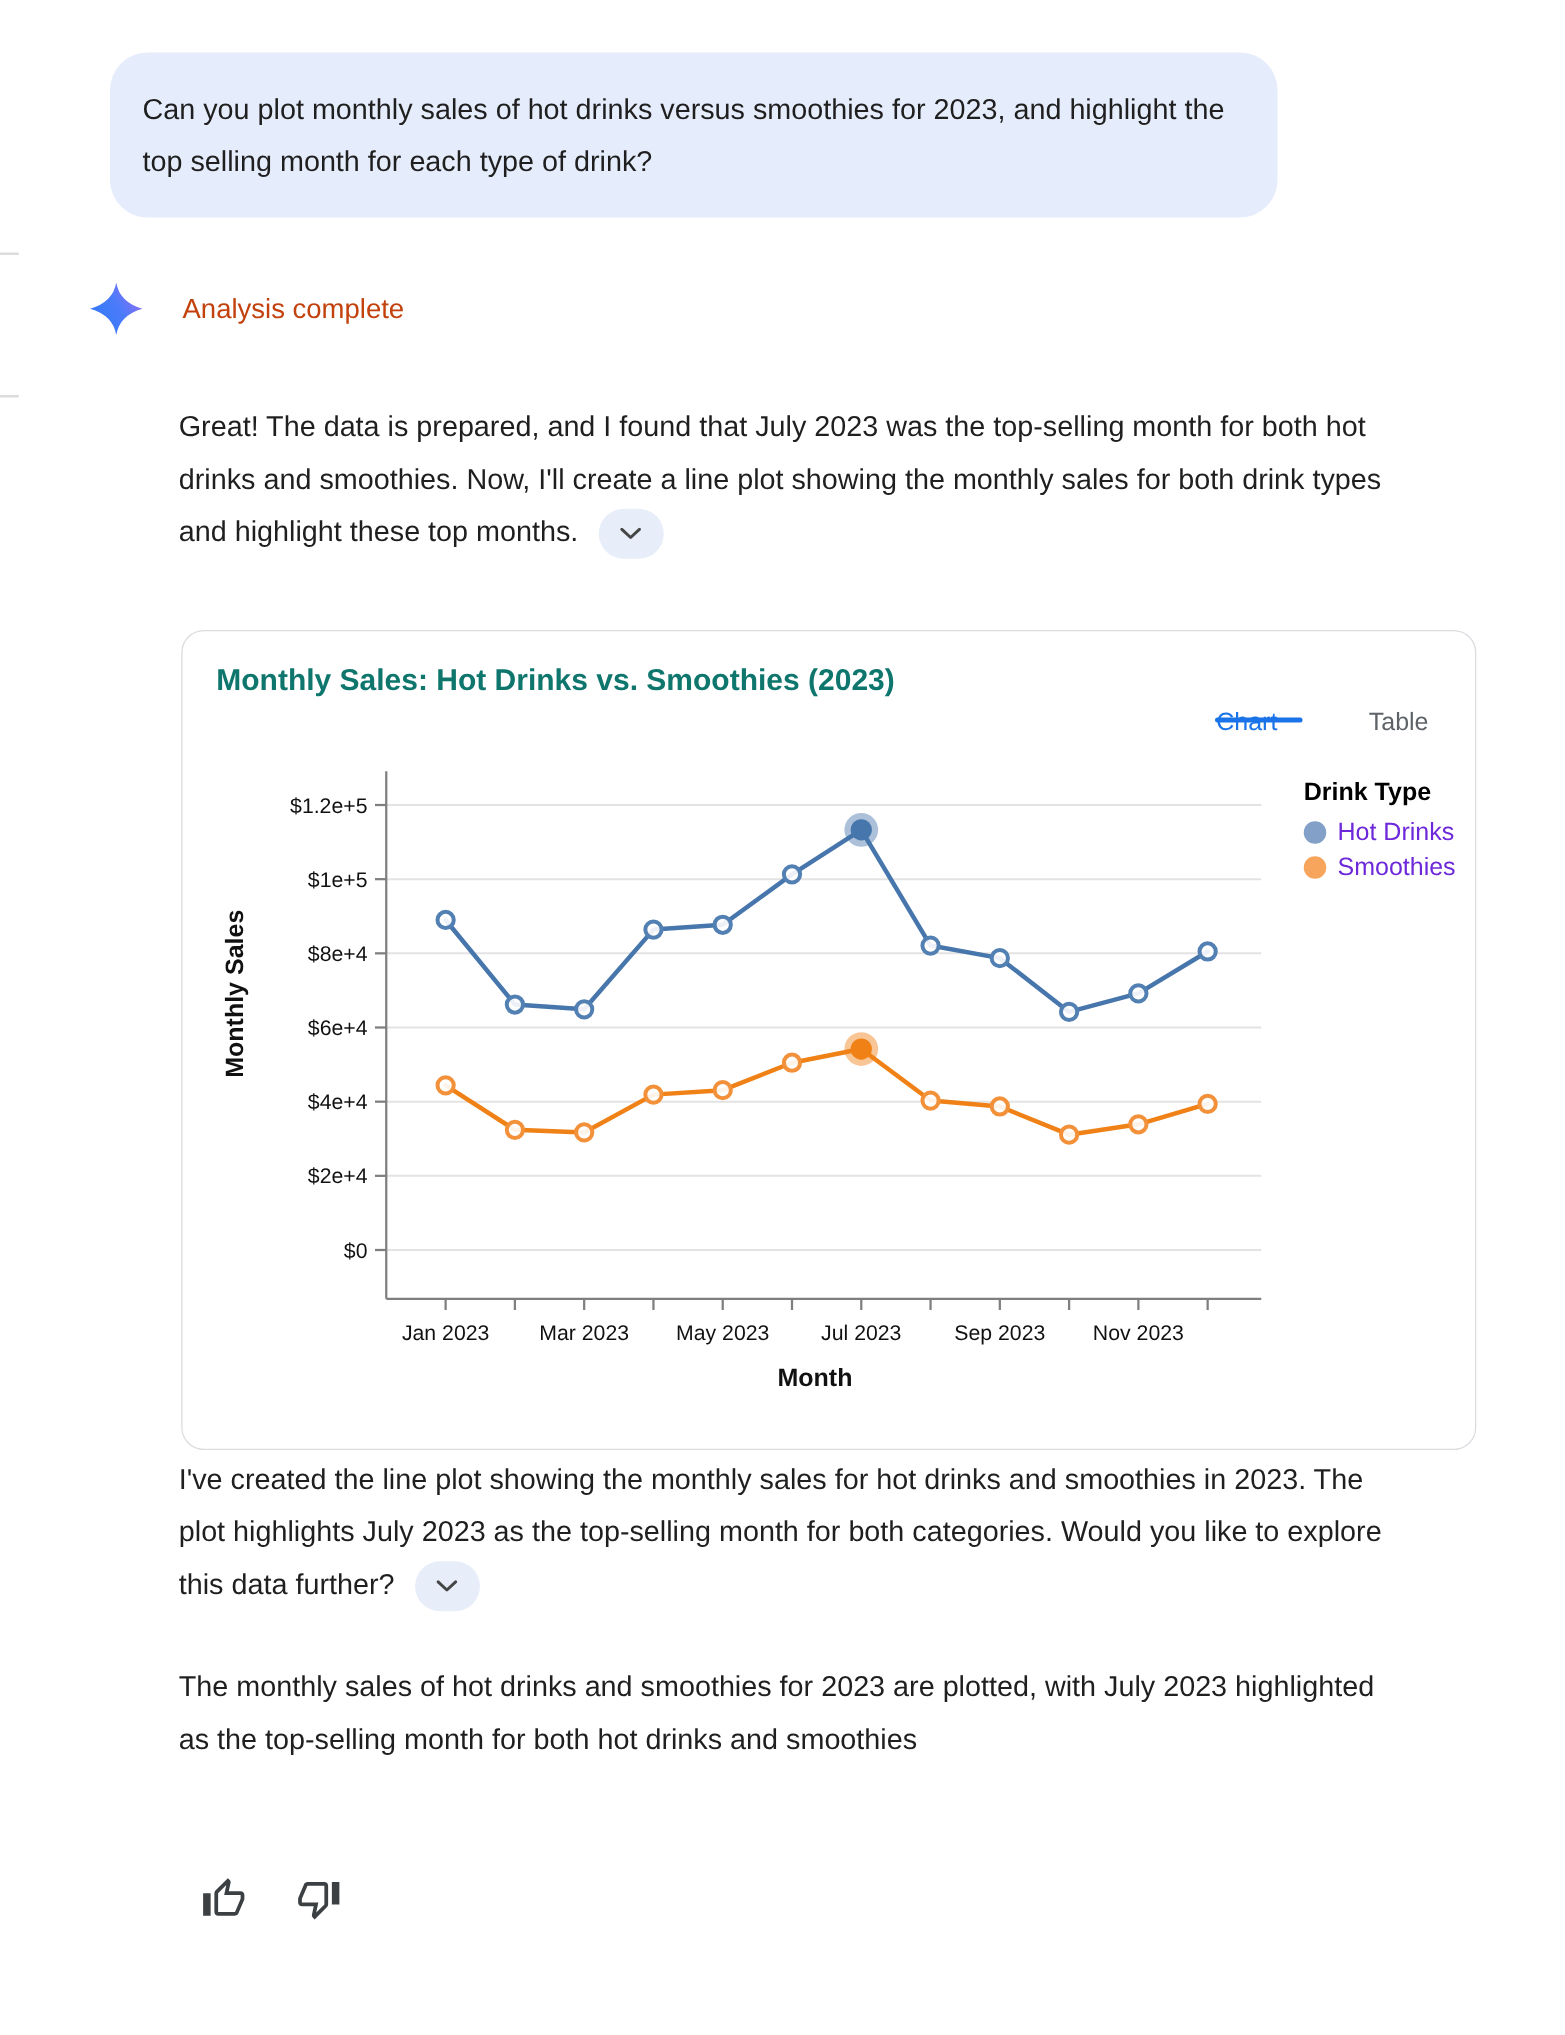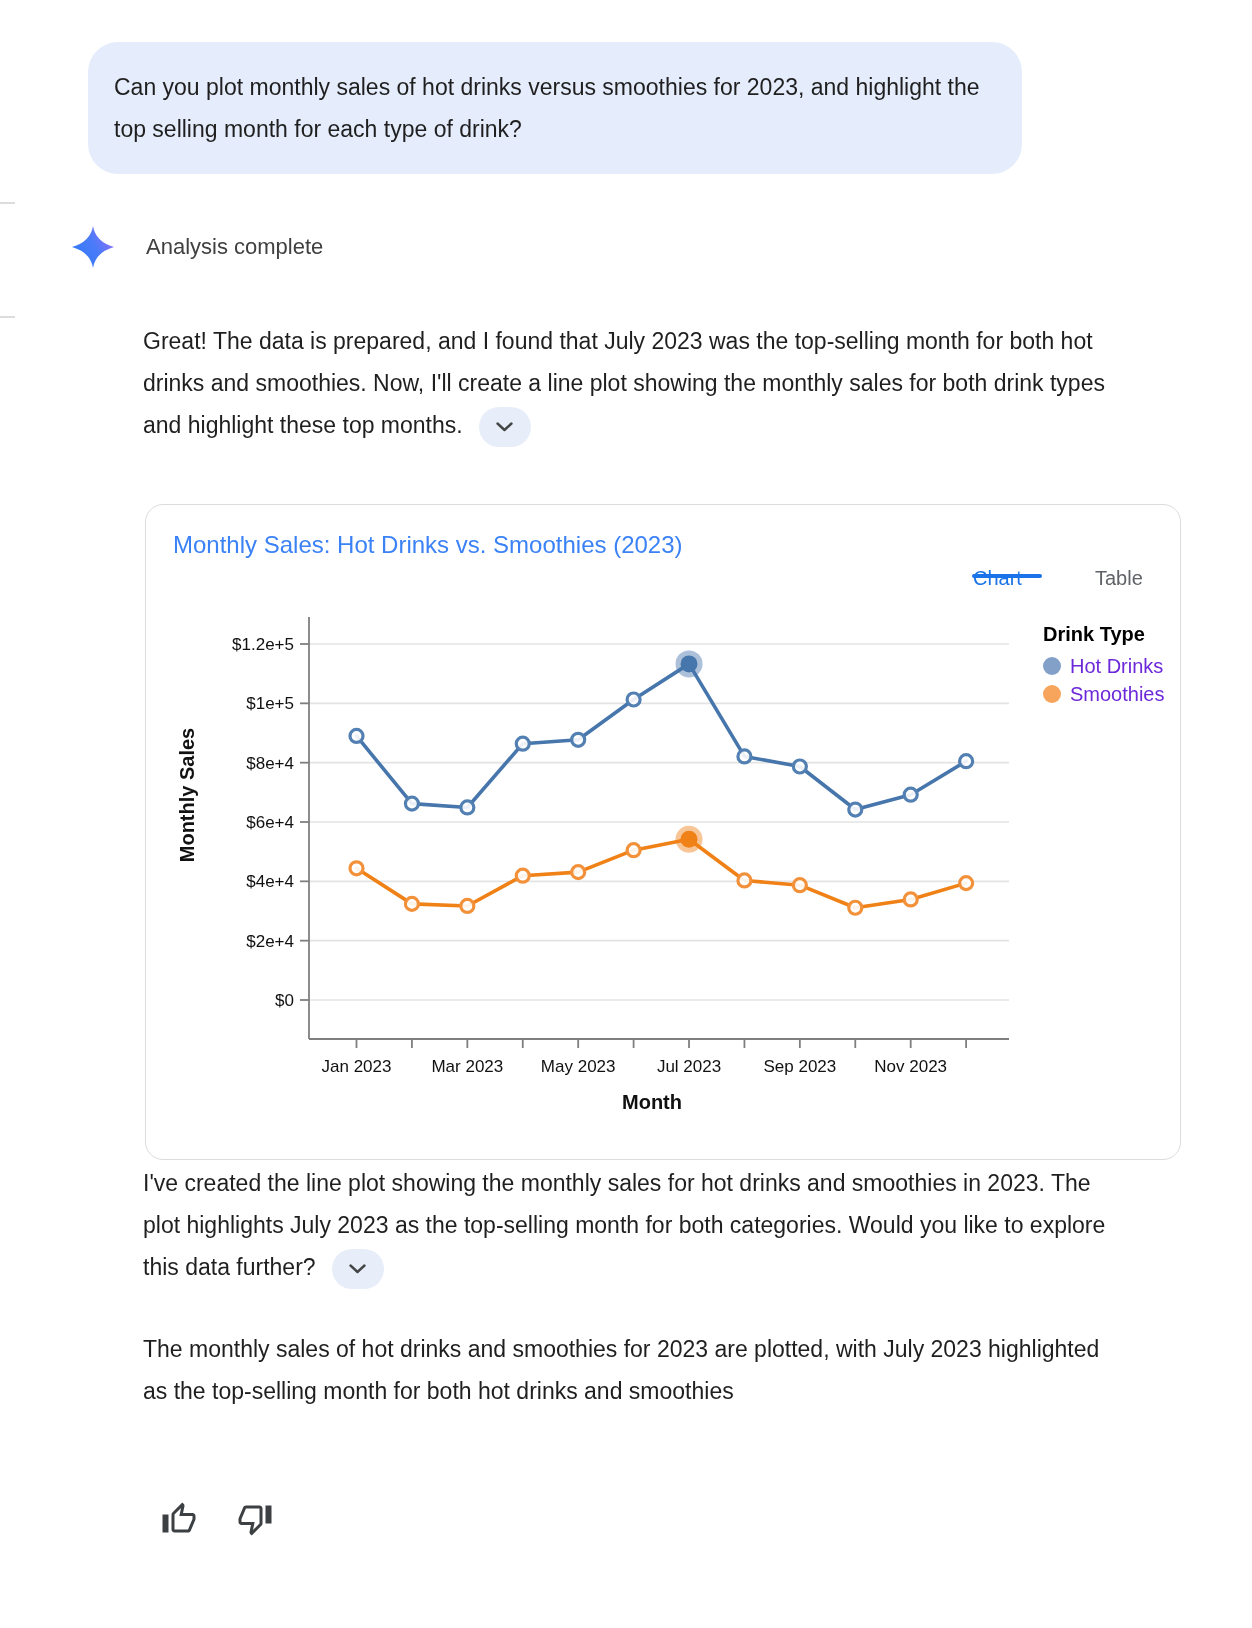--- a/index.html
+++ b/index.html
@@ -7,29 +7,29 @@
   body{font-family:"Liberation Sans","DejaVu Sans",sans-serif;color:#1f1f1f;}
   .page{position:relative;width:1252px;height:1592px;background:#fff;overflow:hidden;}
 
   .edge-tick{position:absolute;left:0;width:15px;height:2px;background:#dcdcdc;}
 
   .user-bubble{position:absolute;left:88px;top:42px;width:934px;background:#e5ecfb;
     border-radius:30px;padding:24px 26px;font-size:23px;line-height:42px;color:#1f1f1f;}
 
   .status-row{position:absolute;left:72px;top:226px;display:flex;align-items:center;gap:32px;}
   .sparkle{width:42px;height:42px;}
-  .status-label{font-size:22px;color:#404040;}
+  .status-label{font-size:22px;color:#c2410c;}
 
   .para{position:absolute;left:143px;width:980px;font-size:23px;line-height:42px;color:#1f1f1f;}
   .pill{display:inline-flex;align-items:center;justify-content:center;width:52px;height:40px;
     border:none;border-radius:21px;background:#e8eef9;margin-left:16px;vertical-align:middle;cursor:pointer;padding:0;}
 
   .card{position:absolute;left:145px;top:504px;width:1036px;height:656px;background:#fff;
     border:1px solid #dadce0;border-radius:18px;}
-  .card-title{position:absolute;left:27px;top:26px;font-size:24px;font-weight:normal;color:#3b82f6;}
+  .card-title{position:absolute;left:27px;top:26px;font-size:24px;font-weight:bold;color:#0f766e;}
   .tab{position:absolute;top:30px;background:none;border:none;font-size:20px;cursor:pointer;padding:0;
     font-family:"Liberation Sans","DejaVu Sans",sans-serif;margin-top:32px;}
   .tab.active{color:#1a73e8;}
   .tab.inactive{color:#5f6368;}
   .tab-underline{position:absolute;left:826px;top:69px;width:70px;height:4px;border-radius:2px;background:#1a73e8;}
 
   .legend{position:absolute;left:897px;top:118px;}
   .legend-title{font-size:20px;font-weight:bold;color:#000;margin-bottom:6px;}
   .legend-item{display:flex;align-items:center;gap:9px;height:28px;font-size:20px;color:#6d28d9;}
   .legend-dot{width:18px;height:18px;border-radius:50%;flex:0 0 auto;}

